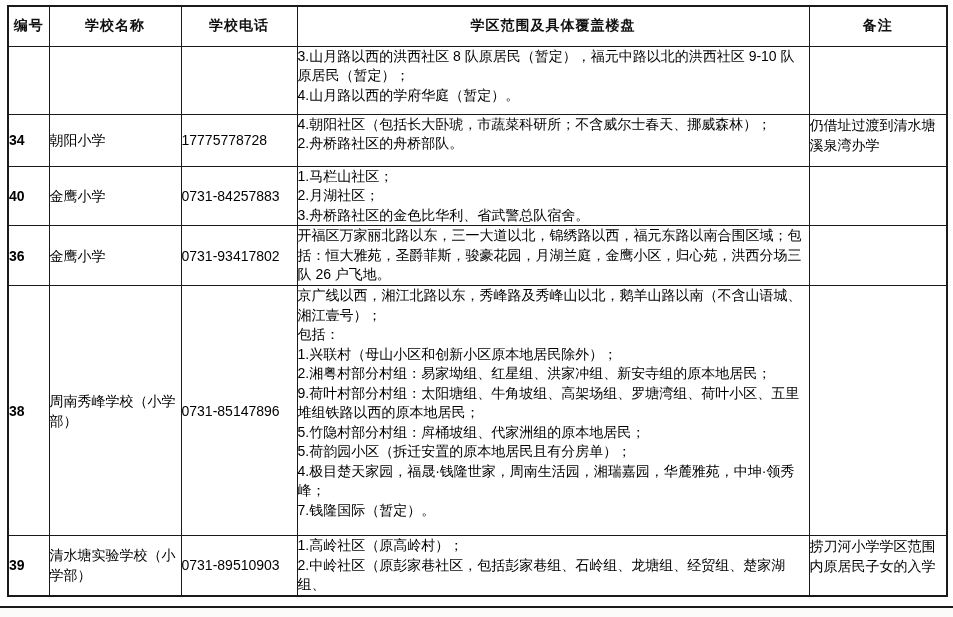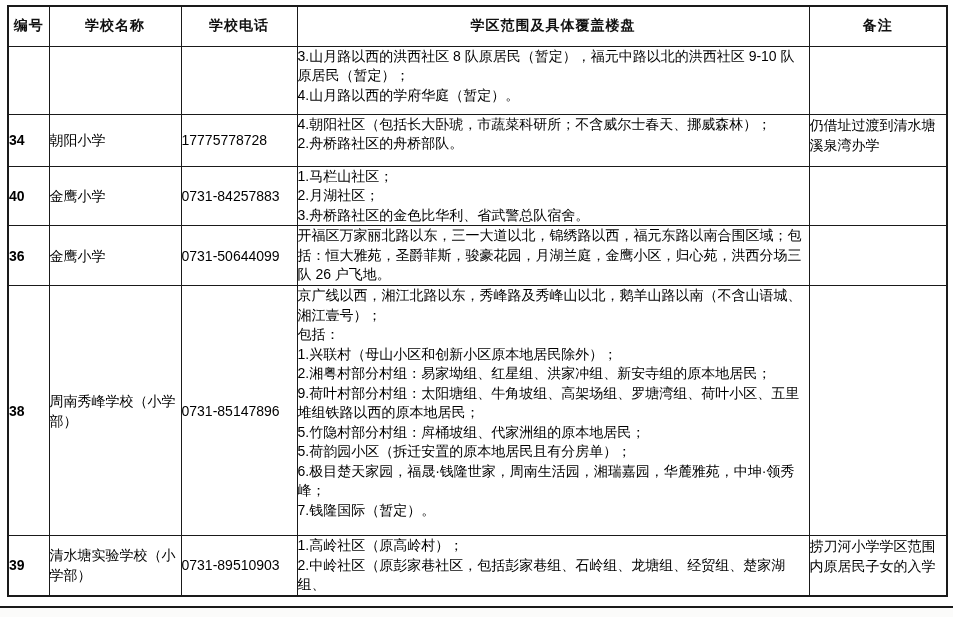--- a/index.html
+++ b/index.html
@@ -140,41 +140,41 @@
             <div class="scope-line">1.马栏山社区；</div>
             <div class="scope-line">2.月湖社区；</div>
             <div class="scope-line">3.舟桥路社区的金色比华利、省武警总队宿舍。</div>
           </td>
     <td class="cell-note"></td>
   </tr>
 
   <tr style="height: 60px;">
     <td class="cell-id">36</td>
     <td class="cell-name">金鹰小学</td>
-    <td class="cell-phone">0731-50644099</td>
+    <td class="cell-phone">0731-93417802</td>
     <td class="cell-scope">
             <div class="scope-line">开福区万家丽北路以东，三一大道以北，锦绣路以西，福元东路以南合围区域；包括：恒大雅苑，圣爵菲斯，骏豪花园，月湖兰庭，金鹰小区，归心苑，洪西分场三队 26 户飞地。</div>
           </td>
     <td class="cell-note"></td>
   </tr>
 
 
   <tr style="height: 250px;">
     <td class="cell-id">38</td>
     <td class="cell-name">周南秀峰学校（小学部）</td>
     <td class="cell-phone">0731-85147896</td>
     <td class="cell-scope">
             <div class="scope-line">京广线以西，湘江北路以东，秀峰路及秀峰山以北，鹅羊山路以南（不含山语城、湘江壹号）；</div>
             <div class="scope-line">包括：</div>
             <div class="scope-line">1.兴联村（母山小区和创新小区原本地居民除外）；</div>
             <div class="scope-line">2.湘粤村部分村组：易家坳组、红星组、洪家冲组、新安寺组的原本地居民；</div>
             <div class="scope-line">9.荷叶村部分村组：太阳塘组、牛角坡组、高架场组、罗塘湾组、荷叶小区、五里堆组铁路以西的原本地居民；</div>
             <div class="scope-line">5.竹隐村部分村组：戽桶坡组、代家洲组的原本地居民；</div>
             <div class="scope-line">5.荷韵园小区（拆迁安置的原本地居民且有分房单）；</div>
-            <div class="scope-line">6.极目楚天家园，福晟·钱隆世家，周南生活园，湘瑞嘉园，华麓雅苑，中坤·领秀峰；</div>
+            <div class="scope-line">4.极目楚天家园，福晟·钱隆世家，周南生活园，湘瑞嘉园，华麓雅苑，中坤·领秀峰；</div>
             <div class="scope-line">7.钱隆国际（暂定）。</div>
           </td>
     <td class="cell-note"></td>
   </tr>
 
   <tr style="height: 40px;">
     <td class="cell-id">39</td>
     <td class="cell-name">清水塘实验学校（小学部）</td>
     <td class="cell-phone">0731-89510903</td>
     <td class="cell-scope">

